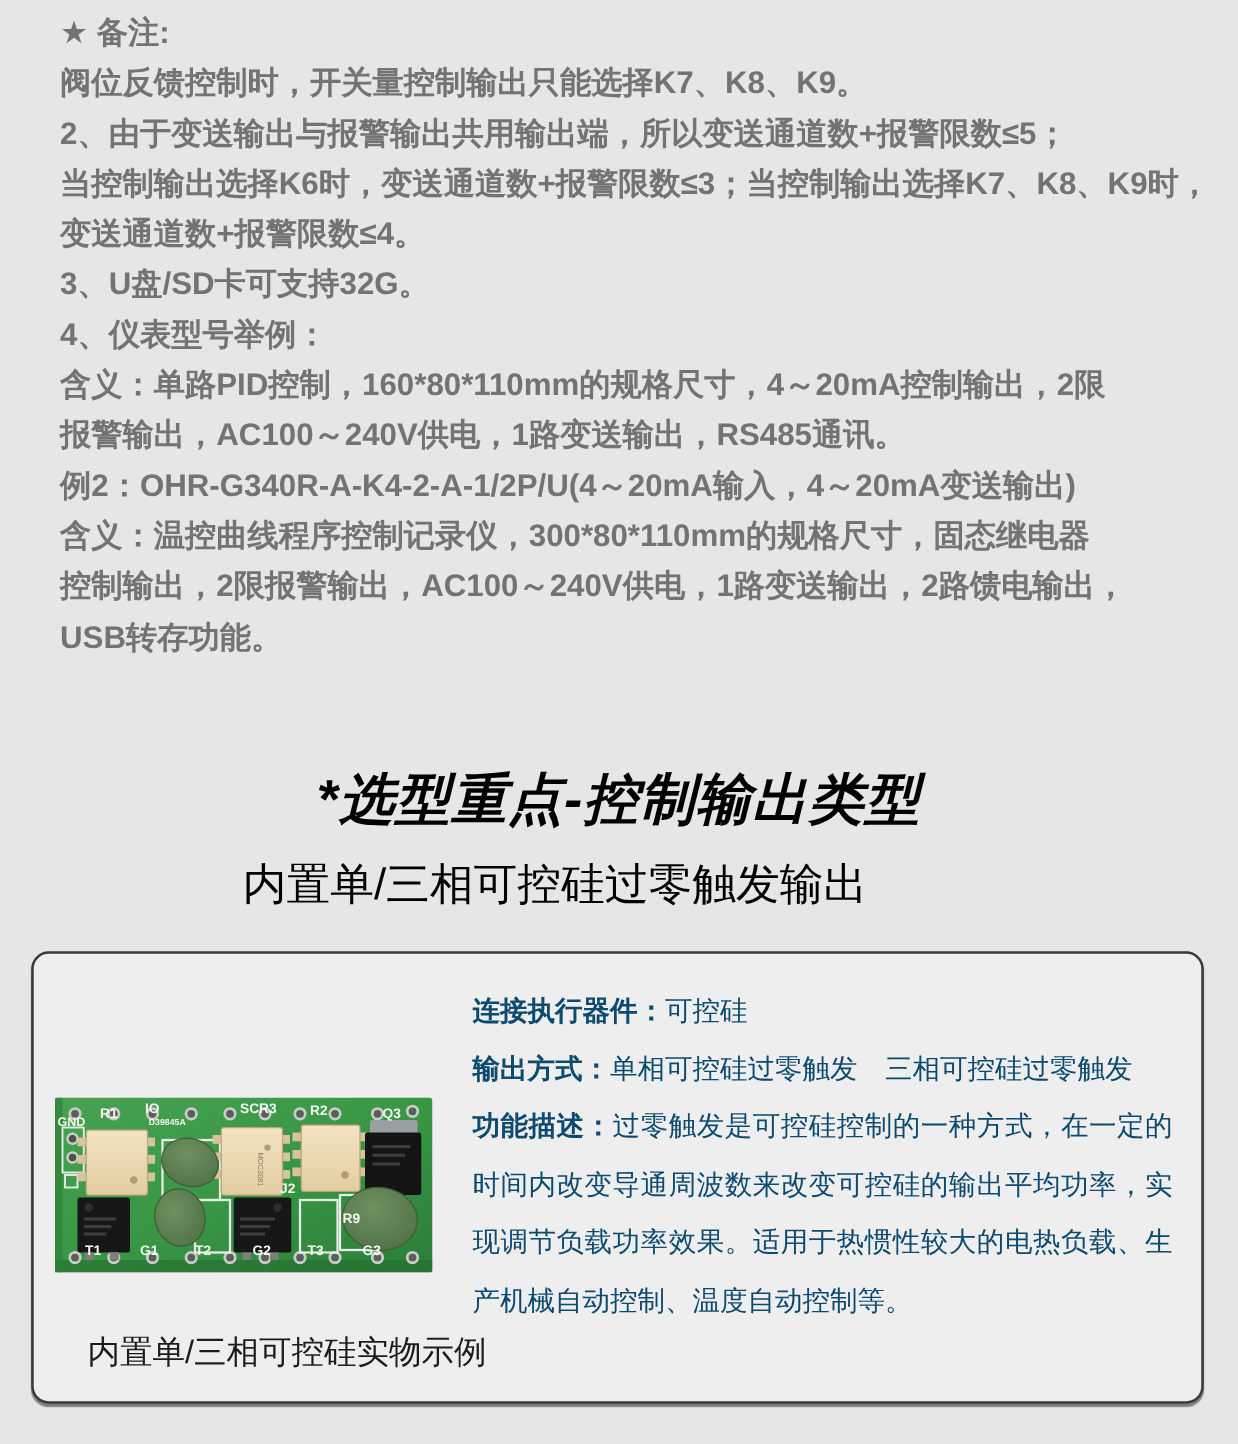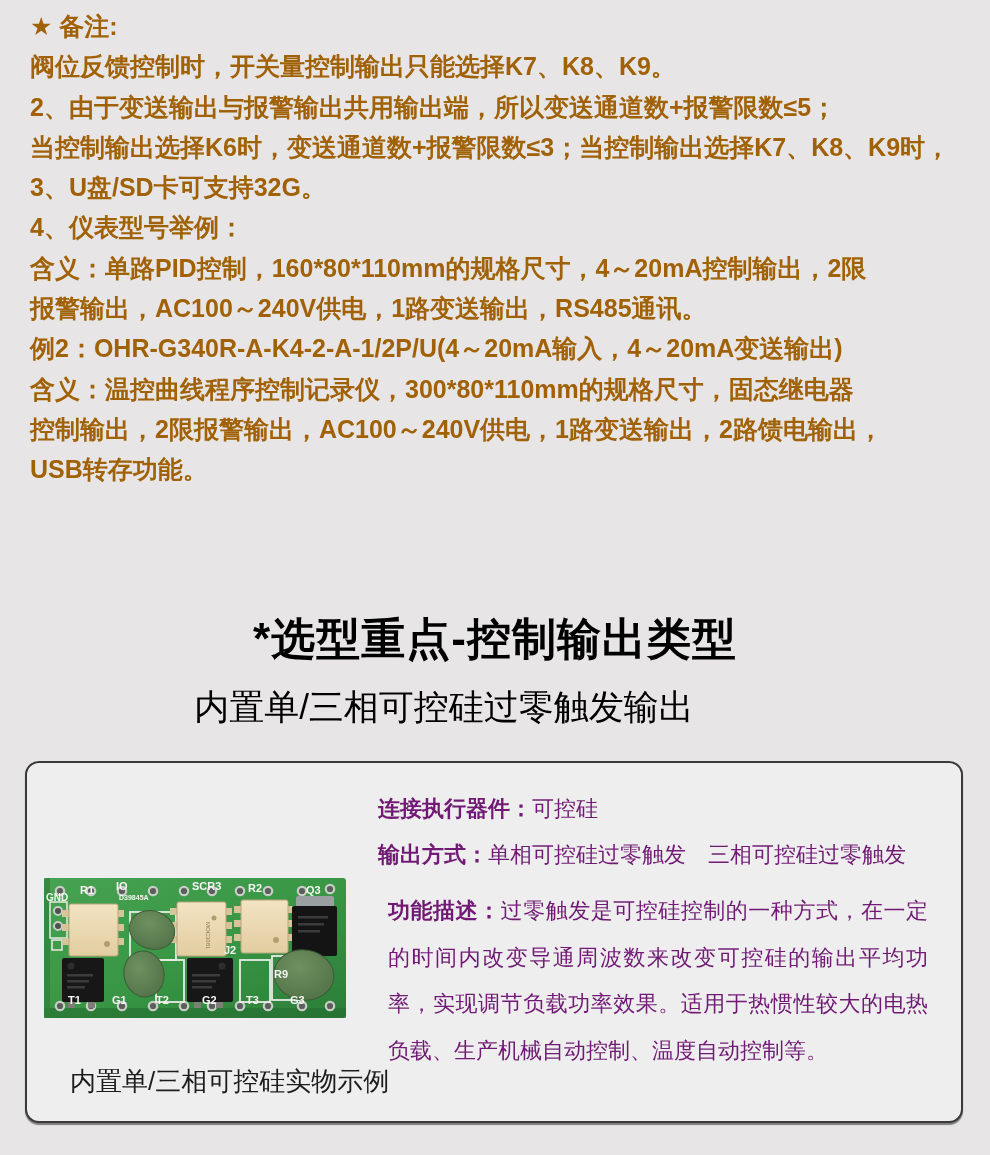--- a/index.html
+++ b/index.html
@@ -4,63 +4,65 @@
 <style>
   html,body{margin:0;padding:0;}
   body{
     width:990px;height:1155px;position:relative;
     background:#e7e5e6;
     font-family:"Liberation Sans","DejaVu Sans",sans-serif;
     color:#111;overflow:hidden;
   }
   
   .notes{
-    position:absolute;left:30px;top:6px;width:940px;
-    font-size:25px;font-weight:bold;color:#a16207;
+    position:absolute;left:48px;top:6px;width:940px;
+    font-size:25px;font-weight:bold;color:#737373;
   }
   .notes .line{height:40.3px;line-height:40.3px;white-space:nowrap;}
   
   .sec-title{
     position:absolute;left:0;top:610px;width:990px;
     text-align:center;font-size:44px;font-weight:900;color:#000;
     letter-spacing:1px;
+    font-style:italic;
   }
   .sec-subtitle{
     position:absolute;left:0;top:684px;width:888px;
     text-align:center;font-size:35px;font-weight:normal;color:#000;
   }
   
   .panel{
     position:absolute;left:25px;top:761px;width:934px;height:358px;
     background:#efeeee;border:2px solid #3a3a3a;border-radius:14px;
     box-shadow:0 2px 1px rgba(40,40,40,.55);
   }
   .pcb-wrap{position:absolute;left:44px;top:878px;width:302px;height:140px;}
   .pcb-caption{
     position:absolute;left:70px;top:1064px;width:320px;
     font-size:26px;color:#1c1c1c;
   }
   .panel-text{
     position:absolute;left:378px;top:786px;width:560px;
-    font-size:22px;color:#701a75;
+    font-size:22px;color:#0c4a6e;
   }
   .panel-text .row{height:46px;line-height:46px;white-space:nowrap;}
-  .panel-text .desc{margin:10px;text-align:justify;line-height:46.5px;}
+  .panel-text .desc{margin:0;text-align:justify;line-height:46.5px;}
   .panel-text .lbl{font-weight:bold;}
   
   .silk{fill:#f4f6f2;font-family:"Liberation Sans",sans-serif;font-weight:bold;}
 </style>
 </head>
 <body>
 
 <div class="notes">
   <div class="line">★ 备注:</div>
   <div class="line">阀位反馈控制时，开关量控制输出只能选择K7、K8、K9。</div>
   <div class="line">2、由于变送输出与报警输出共用输出端，所以变送通道数+报警限数≤5；</div>
   <div class="line">当控制输出选择K6时，变送通道数+报警限数≤3；当控制输出选择K7、K8、K9时，</div>
+  <div class="line">变送通道数+报警限数≤4。</div>
   <div class="line">3、U盘/SD卡可支持32G。</div>
   <div class="line">4、仪表型号举例：</div>
   <div class="line">含义：单路PID控制，160*80*110mm的规格尺寸，4～20mA控制输出，2限</div>
   <div class="line">报警输出，AC100～240V供电，1路变送输出，RS485通讯。</div>
   <div class="line">例2：OHR-G340R-A-K4-2-A-1/2P/U(4～20mA输入，4～20mA变送输出)</div>
   <div class="line">含义：温控曲线程序控制记录仪，300*80*110mm的规格尺寸，固态继电器</div>
   <div class="line">控制输出，2限报警输出，AC100～240V供电，1路变送输出，2路馈电输出，</div>
   <div class="line">USB转存功能。</div>
 </div>
 

